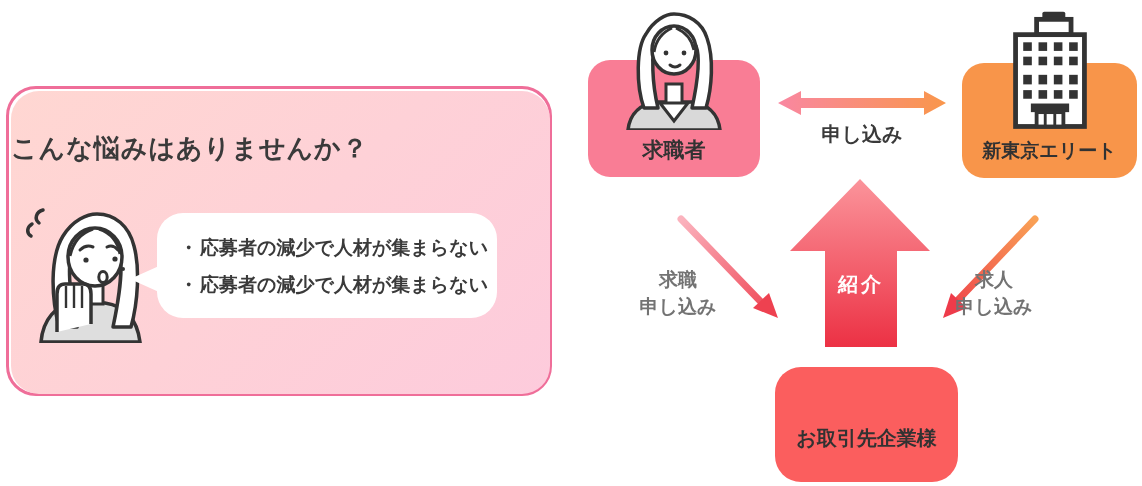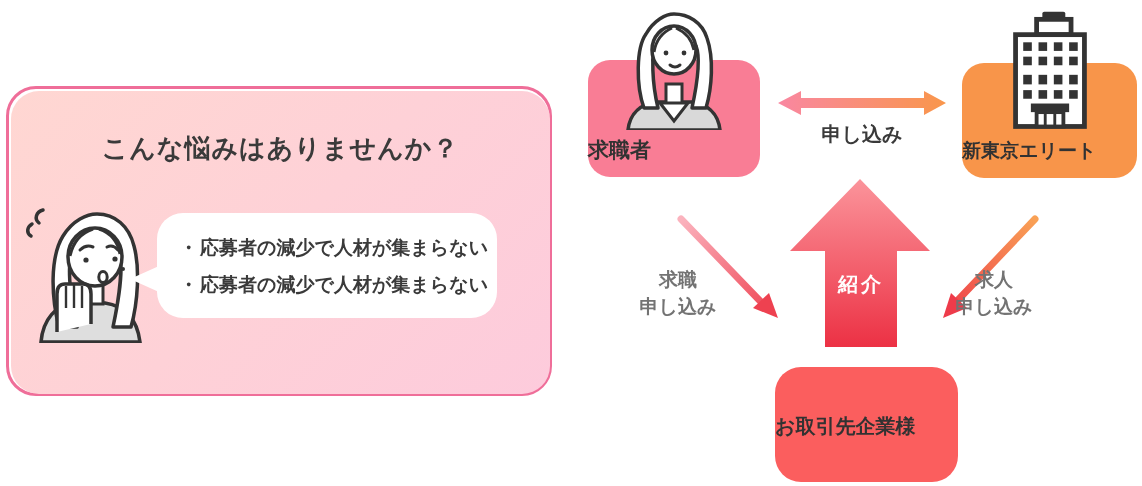--- a/index.html
+++ b/index.html
@@ -4,35 +4,35 @@
 <style>
   html,body{margin:0;padding:0;background:#ffffff;}
   body{font-family:"DejaVu Sans","Liberation Sans",sans-serif;}
   .stage{position:relative;width:1142px;height:486px;overflow:hidden;background:#ffffff;}
 
   
   .card-outline{position:absolute;left:6px;top:86px;width:540px;height:304px;
     border:3px solid #EF6E99;border-radius:30px;}
   .card{position:absolute;left:11px;top:91px;width:539px;height:303px;
     border-radius:28px;background:linear-gradient(135deg,#FFD7D2 0%,#FDCBDC 100%);}
-  .card-title{position:absolute;left:0;top:40px;width:100%;text-align:center;
+  .card-title{position:absolute;left:0;top:40px;width:100%;text-align:left;
     font-size:26px;font-weight:700;color:#3A3A3A;letter-spacing:1px;}
   .woman{position:absolute;left:12px;top:110px;width:125px;height:142px;}
   .bubble{position:absolute;left:146px;top:122px;width:340px;height:105px;background:#ffffff;
     border-radius:26px;display:flex;flex-direction:column;justify-content:center;gap:13px;
     padding-left:22px;box-sizing:border-box;}
   .bubble-tail{position:absolute;left:-27px;top:53px;width:0;height:0;
     border-top:13px solid transparent;border-bottom:13px solid transparent;
     border-right:29px solid #ffffff;}
   .bubble-row{display:flex;align-items:center;font-size:19px;font-weight:600;color:#3A3A3A;line-height:24px;white-space:nowrap;}
   .bullet{margin-right:2px;font-weight:700;}
 
   
   .dbox{position:absolute;border-radius:22px;}
-  .dbox-label{position:absolute;left:0;width:100%;text-align:left;font-weight:700;color:#323232;white-space:nowrap;}
+  .dbox-label{position:absolute;left:0;width:100%;text-align:center;font-weight:700;color:#323232;white-space:nowrap;margin-top:12px;}
   .box-seeker{left:588px;top:60px;width:172px;height:117px;background:#F97D95;}
   .box-seeker .dbox-label{bottom:13px;font-size:21px;}
   .box-client{left:962px;top:63px;width:175px;height:115px;background:#F8954A;}
   .box-client .dbox-label{bottom:14px;font-size:19px;}
   .box-agency{left:775px;top:367px;width:183px;height:115px;background:#FB5E5E;border-radius:26px;}
   .box-agency .dbox-label{top:46px;font-size:20px;}
   .avatar{position:absolute;left:50%;transform:translateX(-50%);top:-52px;width:104px;height:122px;}
   .building{position:absolute;left:50%;transform:translateX(-50%);top:-53px;width:88px;height:122px;}
 
   

